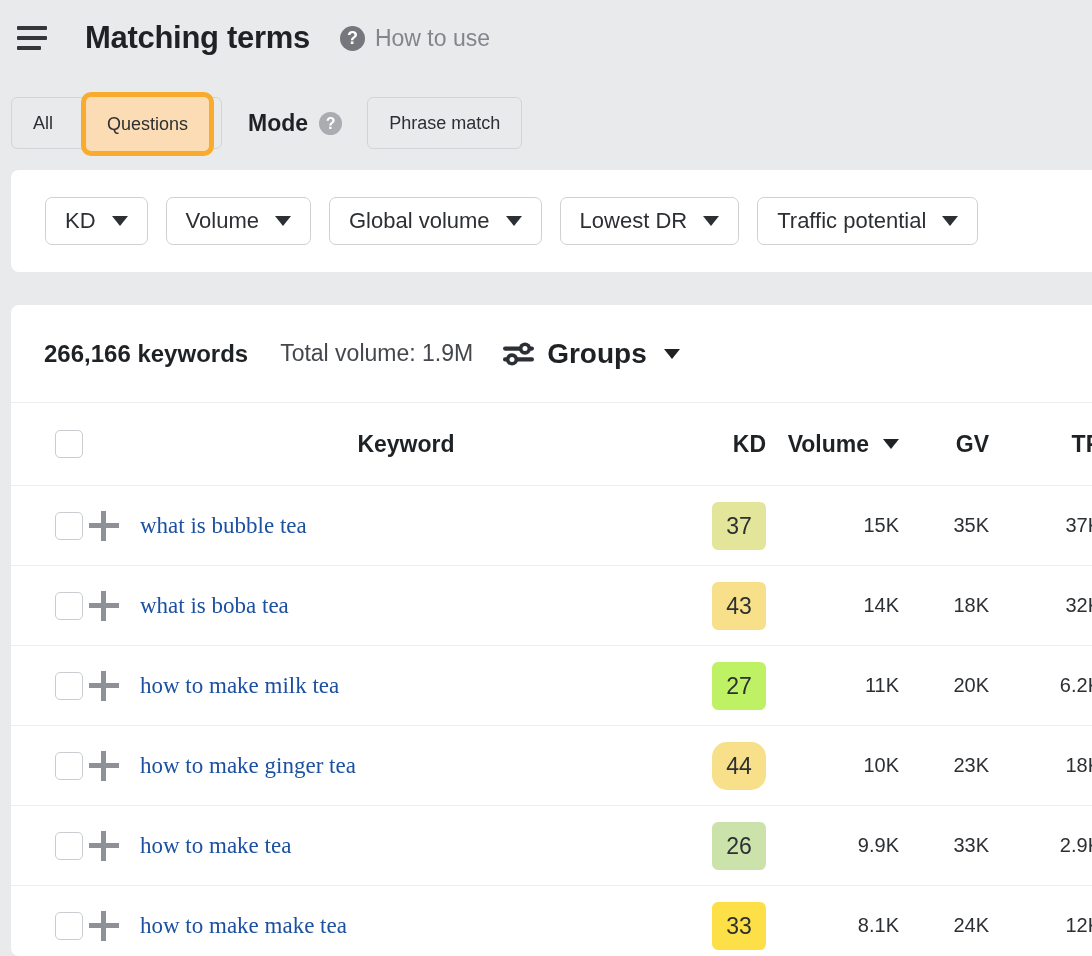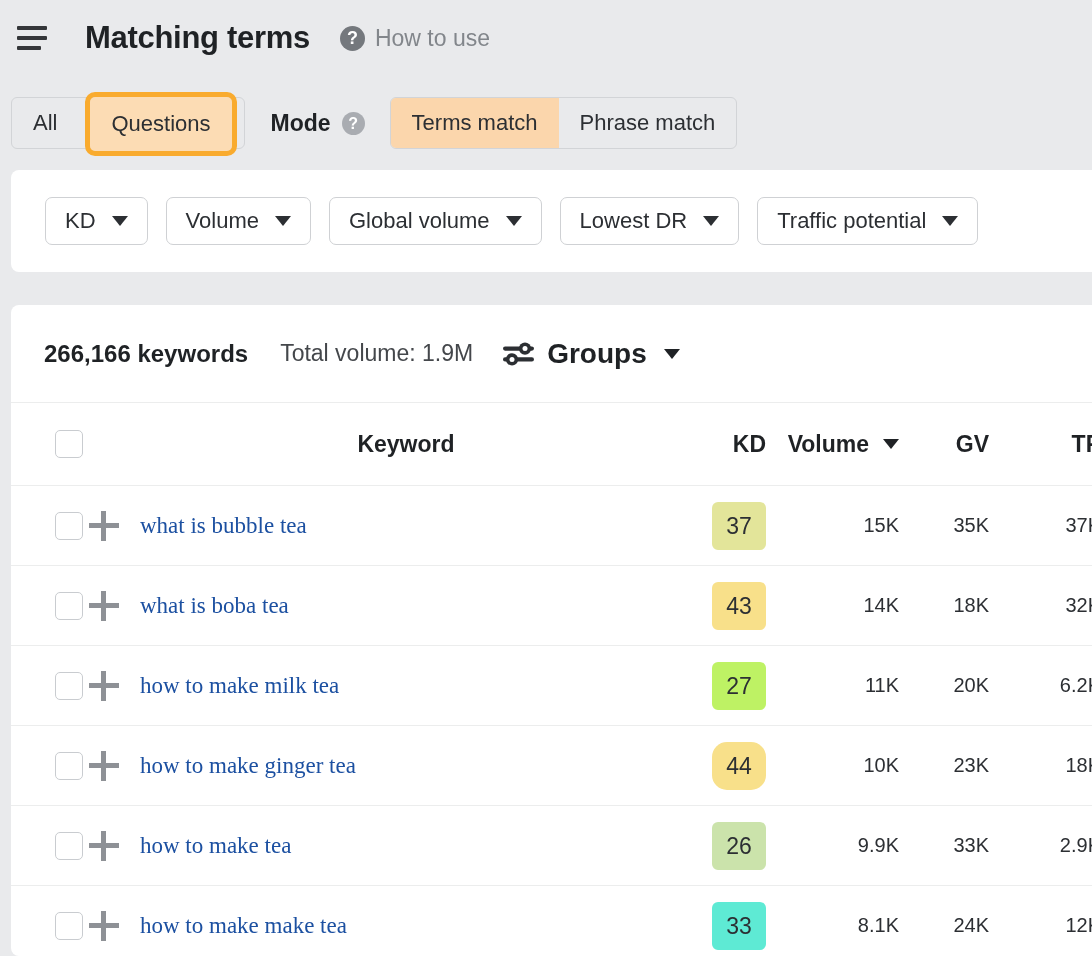--- a/index.html
+++ b/index.html
@@ -103,21 +103,21 @@
     height: 52px;
     border: 1px solid #d2d4d7;
     border-radius: 6px;
     background: #e9eaec;
     overflow: visible;
   }
   .seg-btn {
     display: flex;
     align-items: center;
     padding: 0 21px;
-    font-size: 22px;
+    font-size: 18px;
     color: #2c2f33;
     background: transparent;
     border: none;
     cursor: pointer;
     font-family: inherit;
     white-space: nowrap;
   }
   .seg-btn.focused {
     background: #fcdcb4;
     border-radius: 5px;
@@ -350,21 +350,20 @@
   <div class="tabrow">
     <div class="seg">
       <button class="seg-btn">All</button>
       <button class="seg-btn focused">Questions</button>
     </div>
 
     <span class="mode-label">Mode</span>
     <span class="qmark-sm">?</span>
 
     <div class="seg mode">
-      <button class="seg-btn active">Terms match</button>
       <button class="seg-btn">Phrase match</button>
     </div>
   </div>
 
   <div class="filters-card">
     <button class="fbtn">
       <span>KD</span>
       <span class="caret"></span>
     </button>
     <button class="fbtn">
@@ -507,21 +506,21 @@
           <td class="num">2.9K</td>
         </tr>
         <tr class="tbody-row">
           <td>
               <span class="chk"></span>
             </td>
           <td>
               <span class="plus"></span>
             </td>
           <td><a class="kw-link">how to make make tea</a></td>
-          <td class="kd-cell"><span class="kd-badge" style="background: #5eead4;">33</span></td>
+          <td class="kd-cell"><span class="kd-badge" style="background: #fde047;">33</span></td>
           <td class="num">8.1K</td>
           <td class="num">24K</td>
           <td class="num">12K</td>
         </tr>
       </tbody>
     </table>
   </div>
 </div>
 
 </body></html>

